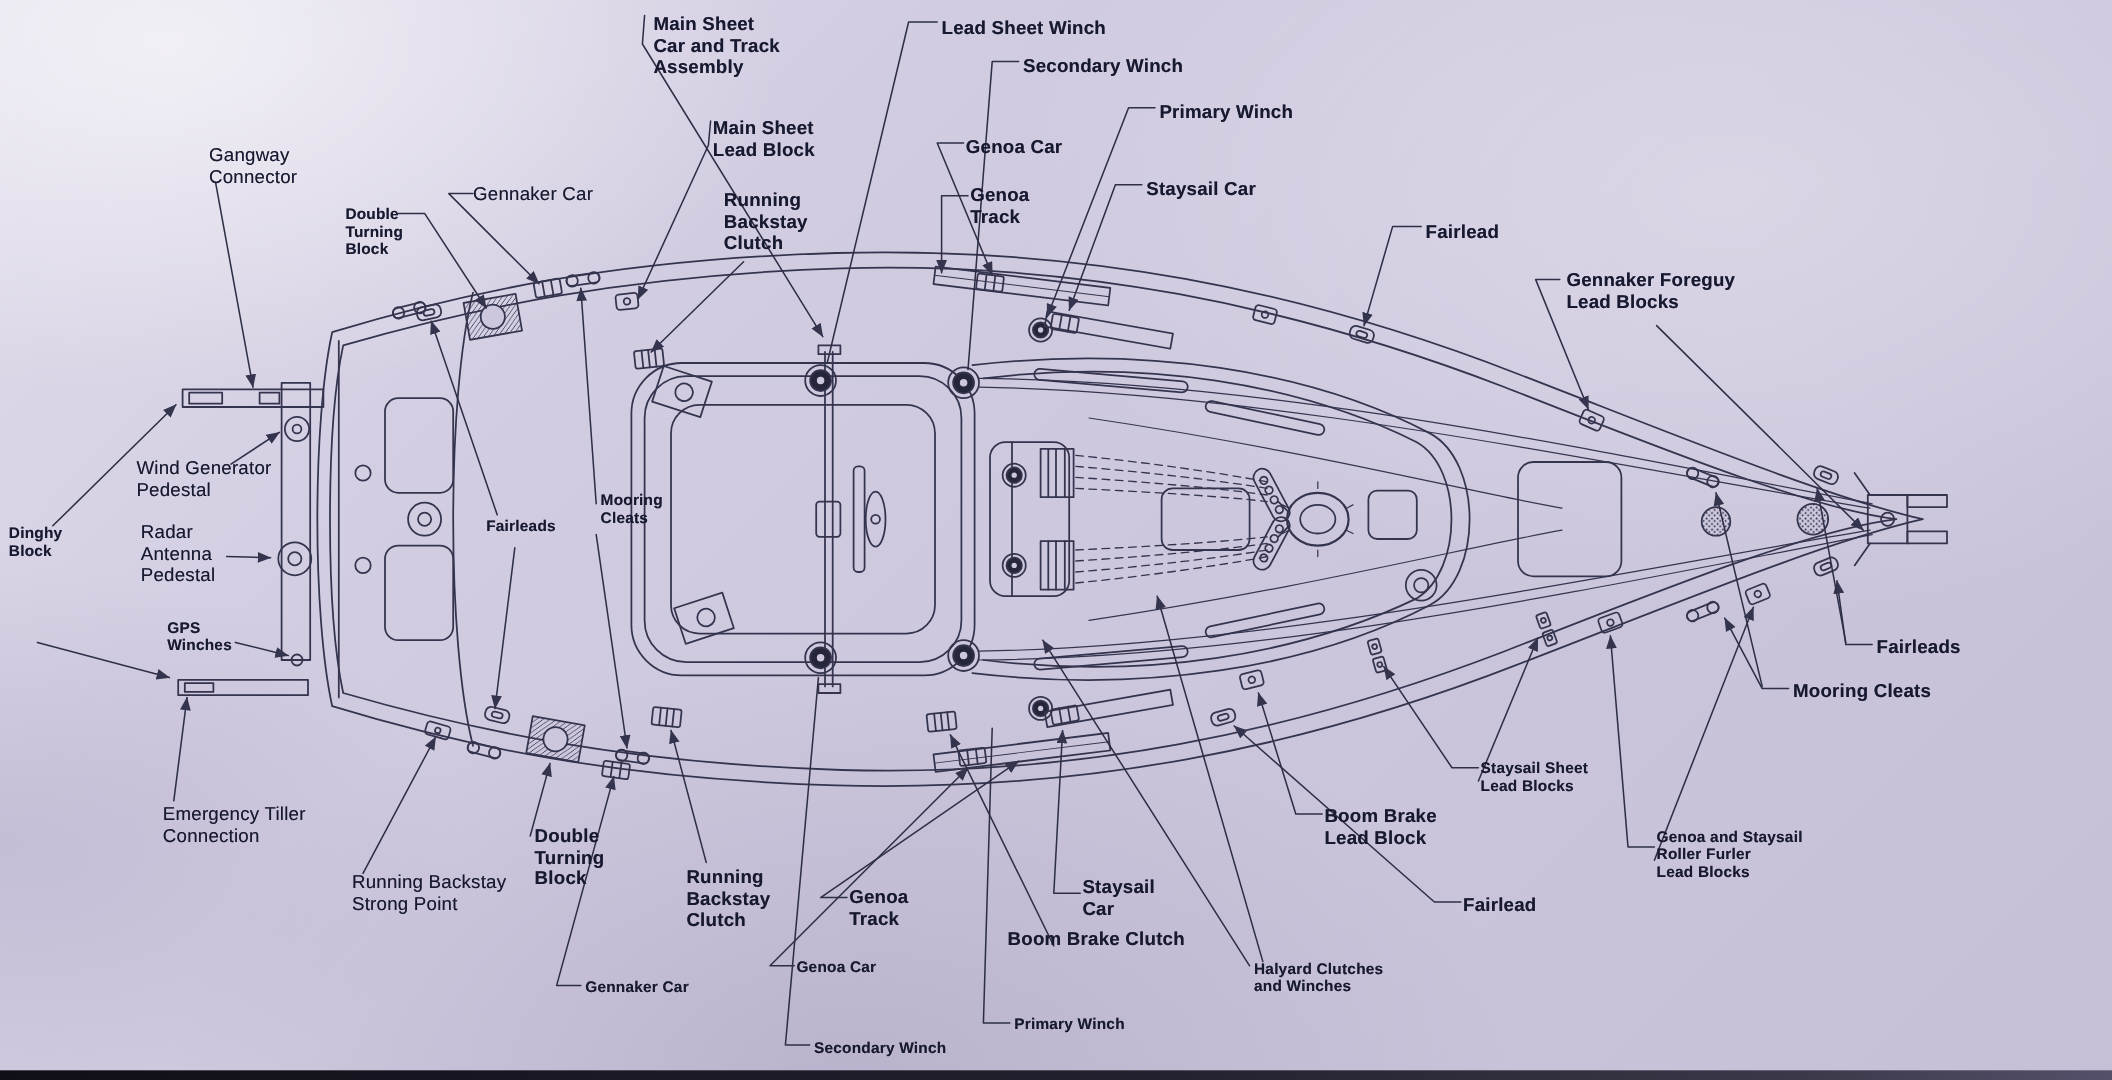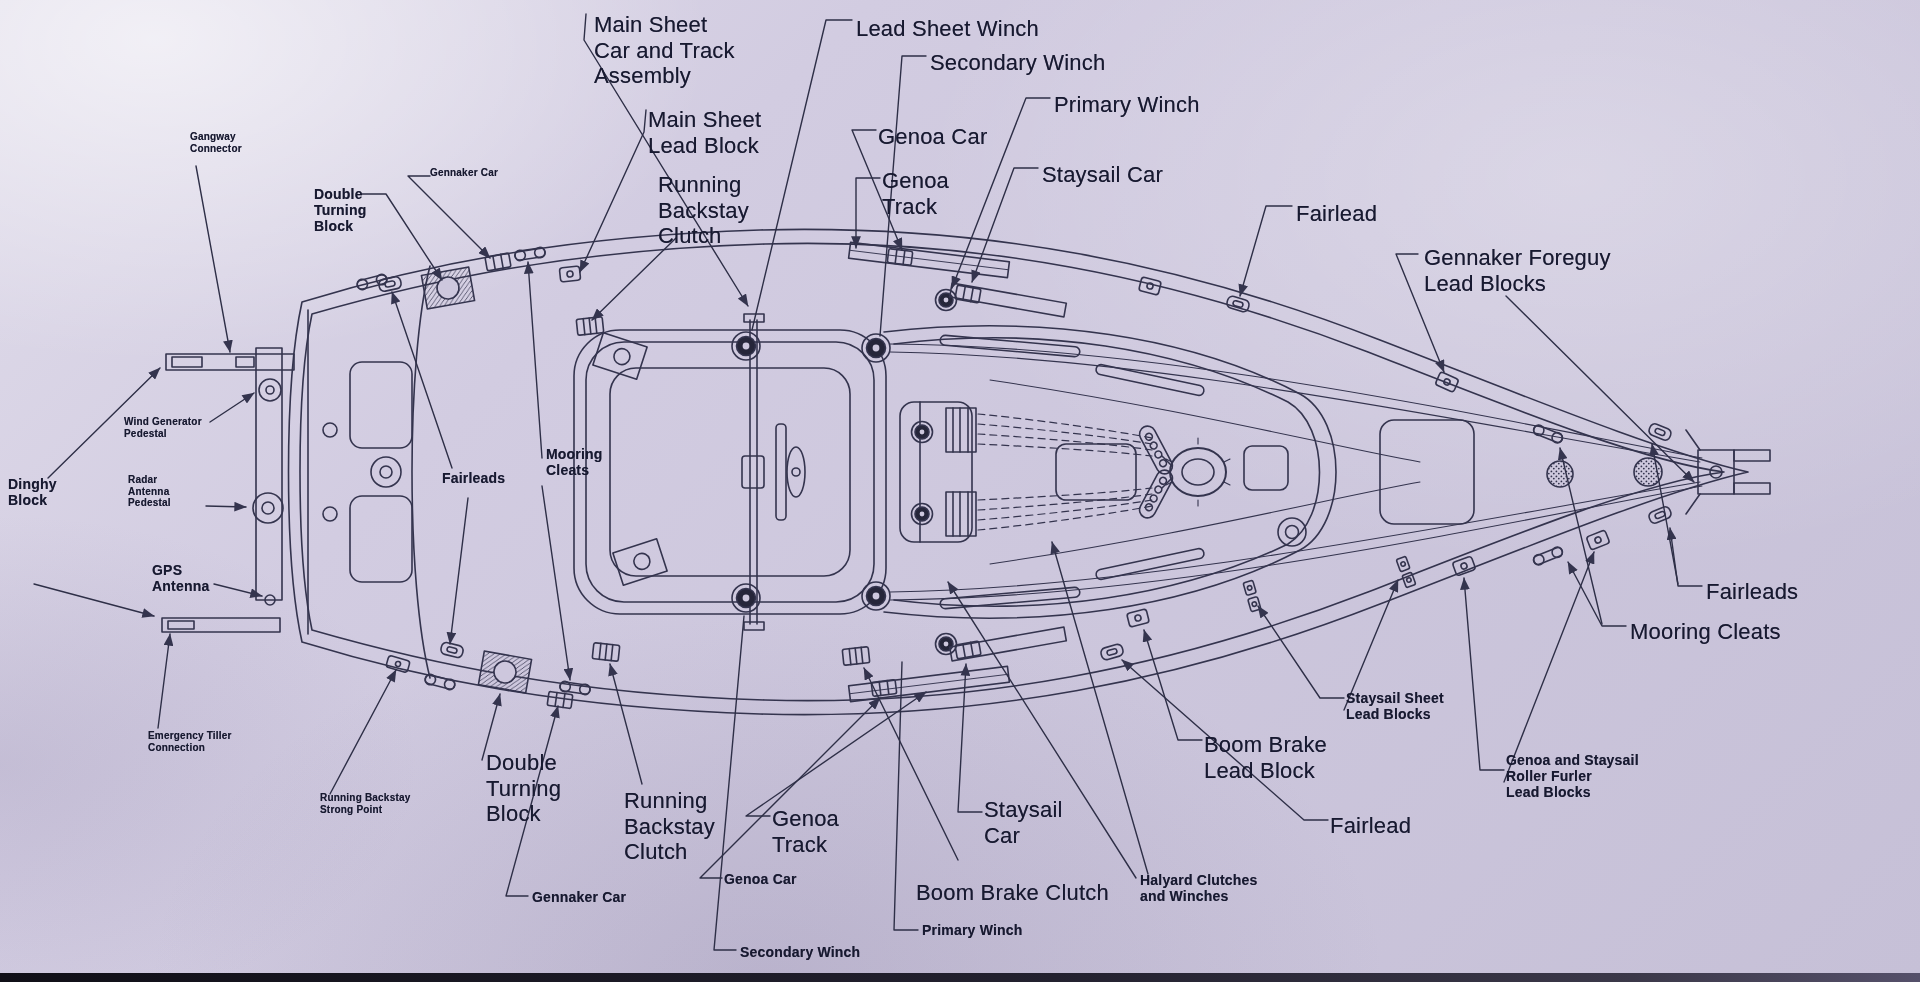--- a/index.html
+++ b/index.html
@@ -15,23 +15,23 @@
   }
   .bottom-edge {
     position:absolute; left:0; right:0; bottom:0; height:9px;
     background:linear-gradient(90deg,#100f17 0%, #23212f 55%, #3b3849 85%, #55506a 100%);
   }
   svg.deck { position:absolute; left:0; top:0; }
   .lbl {
     position:absolute; color:#171930; white-space:pre-line; line-height:1.16;
     letter-spacing:0.2px; text-shadow:0 0 0.5px rgba(23,25,48,0.55);
   }
-  .lg { font-size:22px; font-weight:400; }
+  .lg { font-size:17px; font-weight:700; }
   .md { font-size:14px; font-weight:700; }
-  .sm { font-size:10px; font-weight:700; }
+  .sm { font-size:17px; font-weight:400; }
 </style>
 </head>
 <body>
 
 <div class="page">
 
   <svg class="deck" width="1920" height="982" viewBox="0 0 1920 982">
     <defs>
       <marker id="arr" viewBox="0 0 10 8" refX="9.5" refY="4" markerWidth="9" markerHeight="7" orient="auto-start-reverse">
         <path d="M0,0 L10,4 L0,8 z" fill="#34344e"></path>
@@ -449,41 +449,41 @@
   <div class="lbl lg" style="left:1424px;top:245px">Gennaker Foreguy
 Lead Blocks</div>
   <div class="lbl sm" style="left:124px;top:416px">Wind Generator
 Pedestal</div>
   <div class="lbl md" style="left:8px;top:476px">Dinghy
 Block</div>
   <div class="lbl sm" style="left:128px;top:474px">Radar
 Antenna
 Pedestal</div>
   <div class="lbl md" style="left:152px;top:562px">GPS
-Antenna</div>
+Winches</div>
   <div class="lbl sm" style="left:148px;top:730px">Emergency Tiller
 Connection</div>
   <div class="lbl sm" style="left:320px;top:792px">Running Backstay
 Strong Point</div>
   <div class="lbl md" style="left:442px;top:470px">Fairleads</div>
   <div class="lbl md" style="left:546px;top:446px">Mooring
 Cleats</div>
   <div class="lbl lg" style="left:486px;top:750px">Double
 Turning
 Block</div>
   <div class="lbl md" style="left:532px;top:889px">Gennaker Car</div>
   <div class="lbl lg" style="left:624px;top:788px">Running
 Backstay
 Clutch</div>
   <div class="lbl md" style="left:724px;top:871px">Genoa Car</div>
   <div class="lbl lg" style="left:772px;top:806px">Genoa
 Track</div>
   <div class="lbl md" style="left:740px;top:944px">Secondary Winch</div>
   <div class="lbl md" style="left:922px;top:922px">Primary Winch</div>
-  <div class="lbl lg" style="left:916px;top:880px">Boom Brake Clutch</div>
+  <div class="lbl lg" style="left:916px;top:844px">Boom Brake Clutch</div>
   <div class="lbl lg" style="left:984px;top:797px">Staysail
 Car</div>
   <div class="lbl md" style="left:1140px;top:872px">Halyard Clutches
 and Winches</div>
   <div class="lbl lg" style="left:1204px;top:732px">Boom Brake
 Lead Block</div>
   <div class="lbl md" style="left:1346px;top:690px">Staysail Sheet
 Lead Blocks</div>
   <div class="lbl md" style="left:1506px;top:752px">Genoa and Staysail
 Roller Furler

